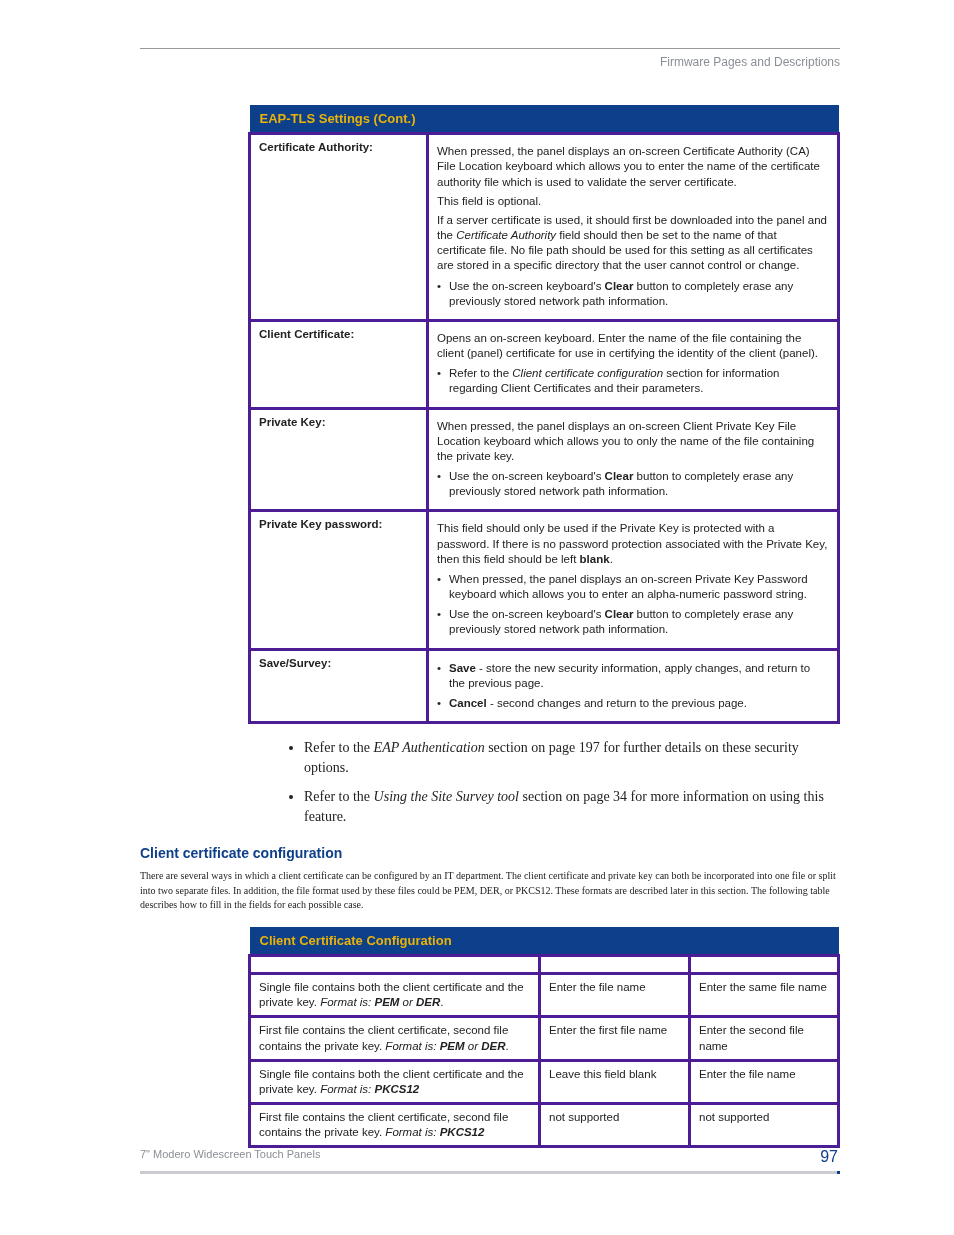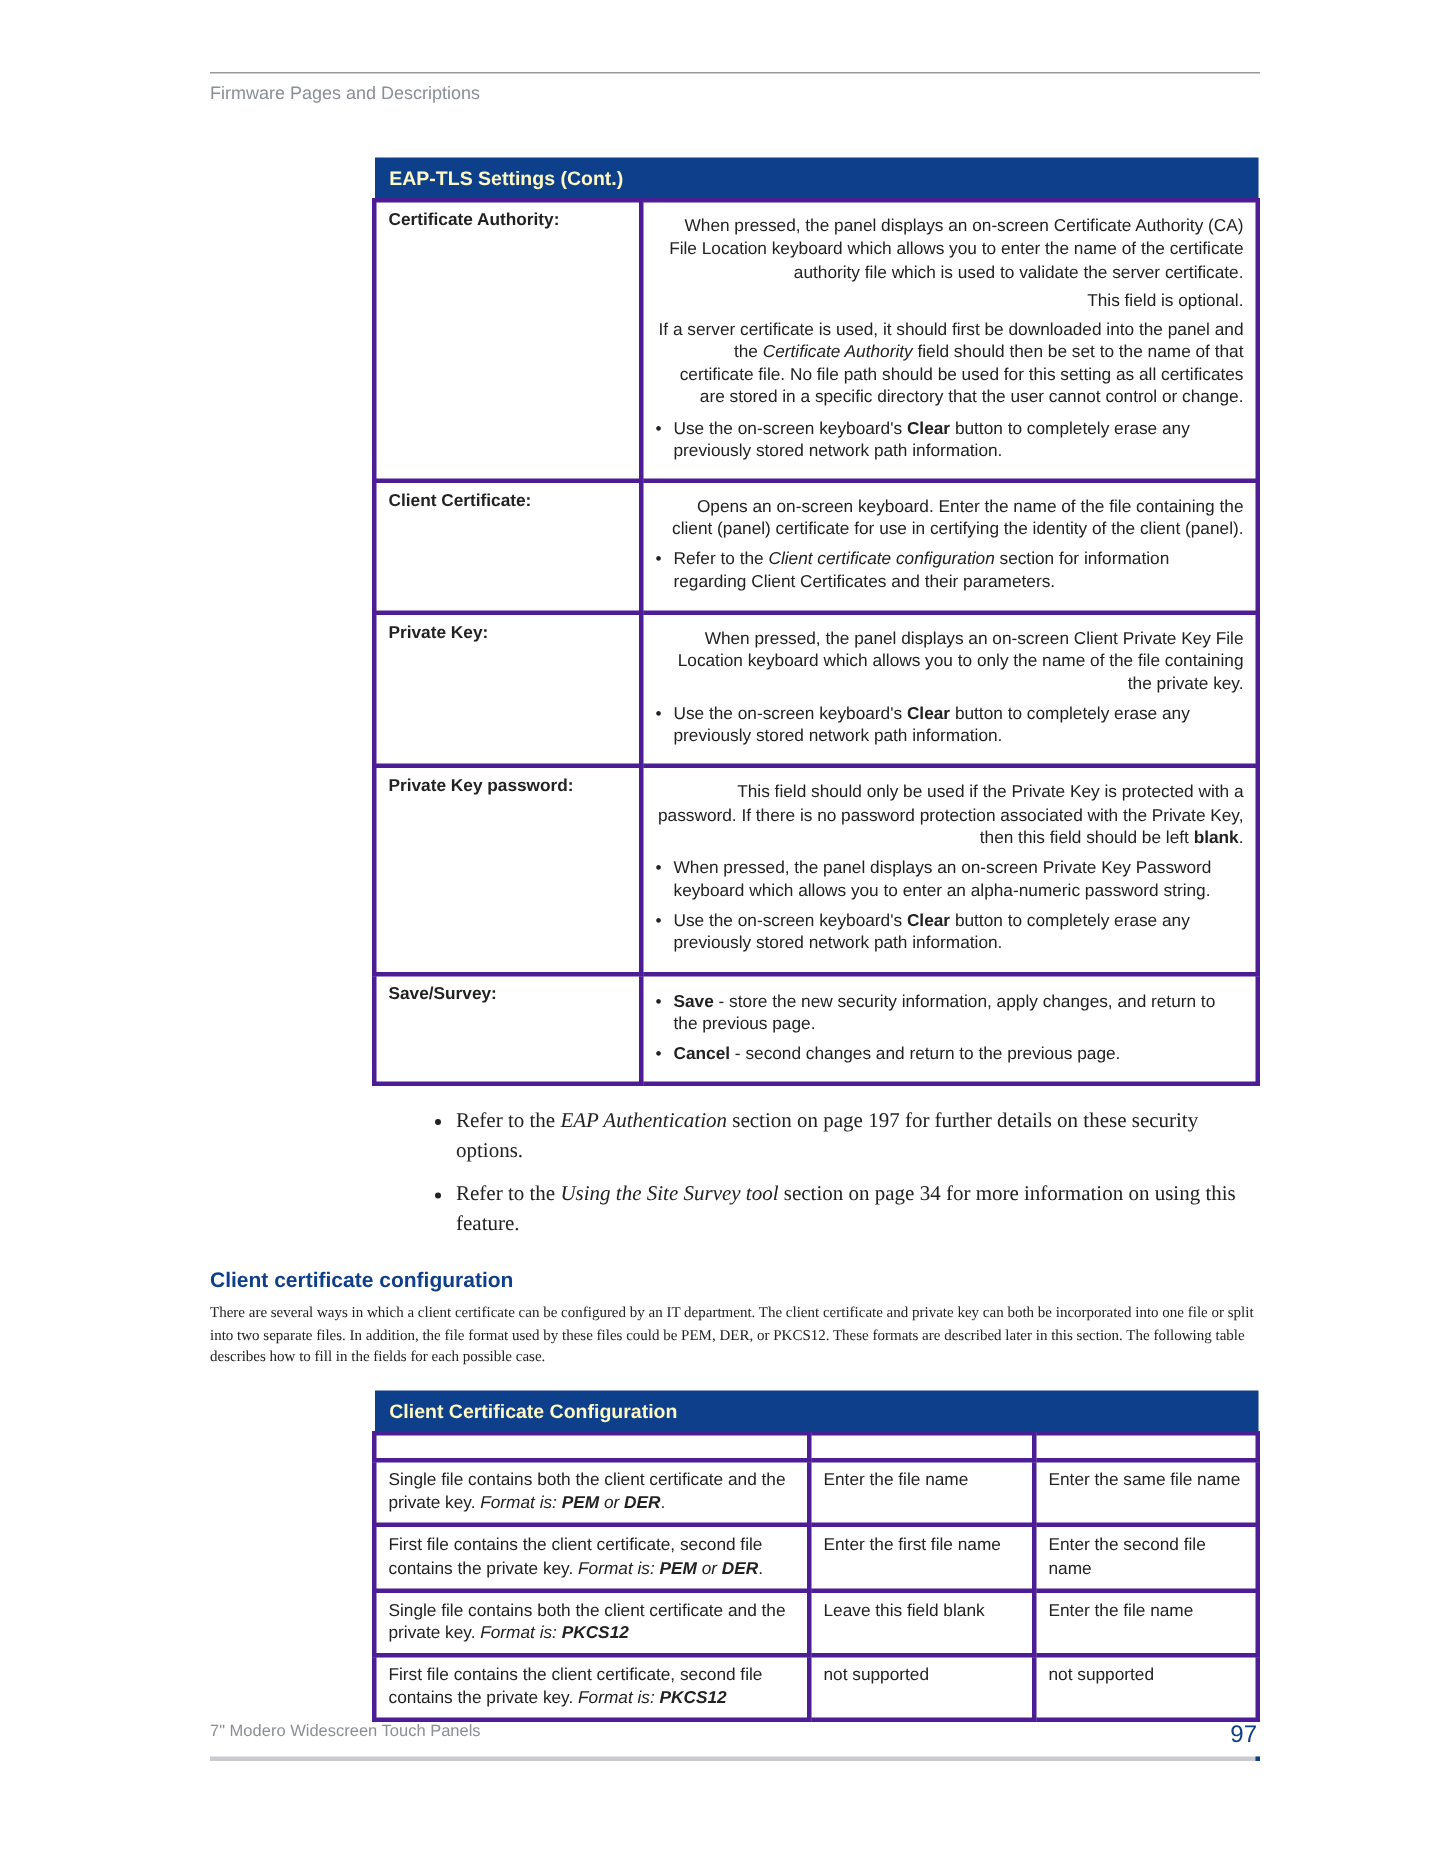--- a/index.html
+++ b/index.html
@@ -16,52 +16,53 @@
     position: absolute;
     left: 140px;
     top: 48px;
     width: 700px;
   }
   .top-rule {
     border-top: 1px solid #999;
     margin-bottom: 6px;
   }
   .running-head {
+    text-align: right;
     font-family: Arial, Helvetica, sans-serif;
     font-size: 12px;
     color: #8a8f96;
     margin-bottom: 36px;
   }
   .content-offset { margin-left: 108px; }
 
   table.doc {
     border-collapse: collapse;
     width: 592px;
     font-family: Arial, Helvetica, sans-serif;
     font-size: 11.5px;
     line-height: 1.32;
   }
   table.doc th.bar {
     background: #0e3f8a;
-    color: #fef9c3;
+    color: #eab308;
     text-align: left;
     font-weight: 600;
     padding: 5px 10px;
     font-size: 13px;
   }
   table.doc td {
     border: 3px solid #4c1d95;
     padding: 5px 8px;
     vertical-align: top;
   }
   table.doc td.label {
     font-weight: bold;
     width: 178px;
   }
-  .blk { margin: 4px 0; text-align: right; }
+  .blk { margin: 4px 0; }
   .bul { padding-left: 12px; position: relative; margin: 5px 0; }
   .bul::before {
     content: "•";
     position: absolute;
     left: 0;
     top: 0;
   }
   .ital { font-style: italic; }
 
   ul.outer {

